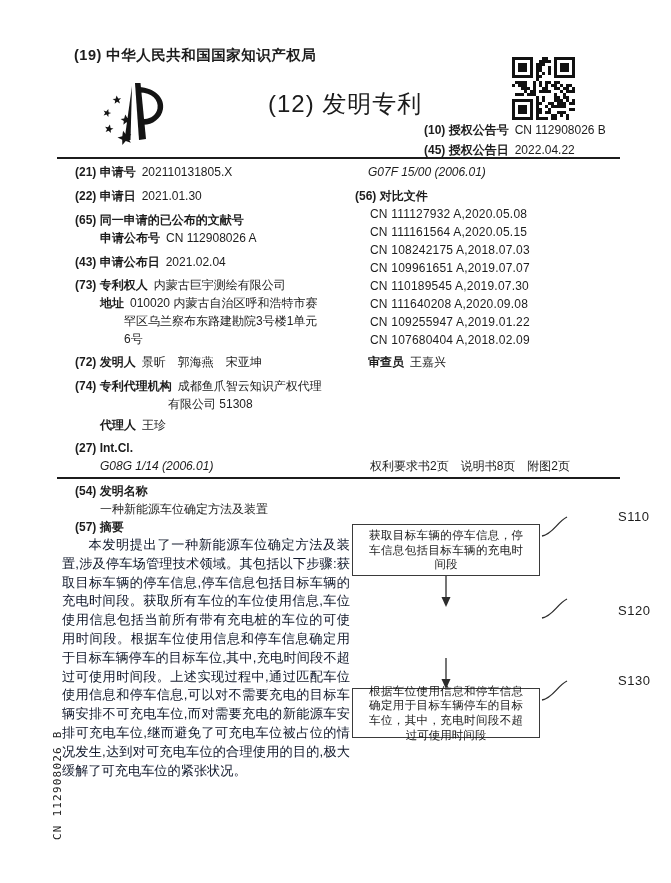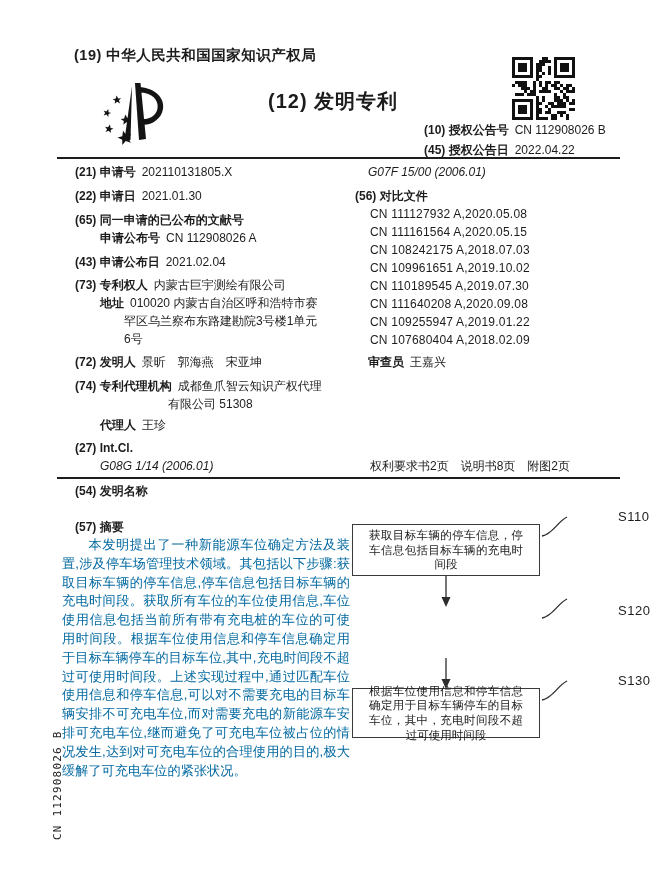--- a/index.html
+++ b/index.html
@@ -6,28 +6,28 @@
   .page{
     position:relative;width:671px;height:883px;margin:0 auto;background:#ffffff;
     font-family:"Liberation Sans","DejaVu Sans",sans-serif;color:#1c1c1c;overflow:hidden;
   }
   .line{position:absolute;white-space:nowrap;font-size:12px;line-height:16px;}
   .b{font-weight:bold;}
   .v{font-weight:normal;margin-left:6px;}
   .it{font-style:italic;}
   .rule{position:absolute;left:57px;width:563px;height:2px;background:#1c1c1c;}
   .office{position:absolute;left:74px;top:46px;font-size:14.5px;font-weight:bold;letter-spacing:0.5px;text-align:right;}
-  .doctype{position:absolute;left:268px;top:88px;font-size:20px;font-weight:bold;letter-spacing:1px;}
+  .doctype{position:absolute;left:268px;top:88px;font-size:24px;font-weight:normal;letter-spacing:1px;}
   .publine{position:absolute;left:424px;font-size:12px;white-space:nowrap;}
   .logo{position:absolute;left:94px;top:76px;width:82px;height:86px;}
   .qr{position:absolute;left:512px;top:57px;width:63px;height:63px;}
   .citation{position:absolute;left:370px;font-size:12px;white-space:nowrap;letter-spacing:0.2px;}
   .abstract{
     position:absolute;left:62px;top:536px;width:288px;
-    font-size:13.2px;line-height:18.8px;text-align:justify;text-indent:2em;color:#0369a1;
+    font-size:13.2px;line-height:18.8px;text-align:justify;text-indent:2em;color:#0f172a;
   }
   .flowbox{
     position:absolute;left:352px;width:188px;border:1.4px solid #3a3a3a;
     display:flex;align-items:center;justify-content:center;box-sizing:border-box;padding:2px 16px;
   }
   .flowbox span{
     display:block;width:100%;font-size:11.5px;line-height:14.6px;
     text-align:justify;text-align-last:center;color:#1a1a1a;
   }
   .slabel{position:absolute;left:570px;font-size:13px;letter-spacing:0.5px;margin-left:48px;}
@@ -258,36 +258,39 @@
 
   <div class="line it" style="left:368px;top:164px">
     <span>G07F 15/00 (2006.01)</span>
   </div>
   <div class="line" style="left:355px;top:188px">
     <span class="b">(56) 对比文件</span>
   </div>
   <div class="citation" style="top:207px">CN 111127932 A,2020.05.08</div>
   <div class="citation" style="top:225px">CN 111161564 A,2020.05.15</div>
   <div class="citation" style="top:243px">CN 108242175 A,2018.07.03</div>
-  <div class="citation" style="top:261px">CN 109961651 A,2019.10.02</div>
+  <div class="citation" style="top:261px">CN 109961651 A,2019.07.07</div>
   <div class="citation" style="top:279px">CN 110189545 A,2019.07.30</div>
   <div class="citation" style="top:297px">CN 111640208 A,2020.09.08</div>
   <div class="citation" style="top:315px">CN 109255947 A,2019.01.22</div>
   <div class="citation" style="top:333px">CN 107680404 A,2018.02.09</div>
   <div class="line" style="left:368px;top:354px">
     <span class="b">审查员</span><span class="v">王嘉兴</span>
   </div>
   <div class="line" style="left:370px;top:458px">
     <span>权利要求书2页　说明书8页　附图2页</span>
   </div>
 
   <div class="rule" style="top:477px"></div>
 
   <div class="line" style="left:75px;top:483px">
     <span class="b">(54) 发明名称</span>
+  </div>
+  <div class="line" style="left:100px;top:501px">
+    <span>一种新能源车位确定方法及装置</span>
   </div>
   <div class="line" style="left:75px;top:519px">
     <span class="b">(57) 摘要</span>
   </div>
   <div class="abstract">本发明提出了一种新能源车位确定方法及装置,涉及停车场管理技术领域。其包括以下步骤:获取目标车辆的停车信息,停车信息包括目标车辆的充电时间段。获取所有车位的车位使用信息,车位使用信息包括当前所有带有充电桩的车位的可使用时间段。根据车位使用信息和停车信息确定用于目标车辆停车的目标车位,其中,充电时间段不超过可使用时间段。上述实现过程中,通过匹配车位使用信息和停车信息,可以对不需要充电的目标车辆安排不可充电车位,而对需要充电的新能源车安排可充电车位,继而避免了可充电车位被占位的情况发生,达到对可充电车位的合理使用的目的,极大缓解了可充电车位的紧张状况。</div>
 
   <svg class="flowsvg" viewBox="0 0 331 250" xmlns="http://www.w3.org/2000/svg">
     <g stroke="#2c2c2c" stroke-width="1.3" fill="none">
       <line x1="106" y1="66" x2="106" y2="89"></line>
       <line x1="106" y1="148" x2="106" y2="171"></line>

